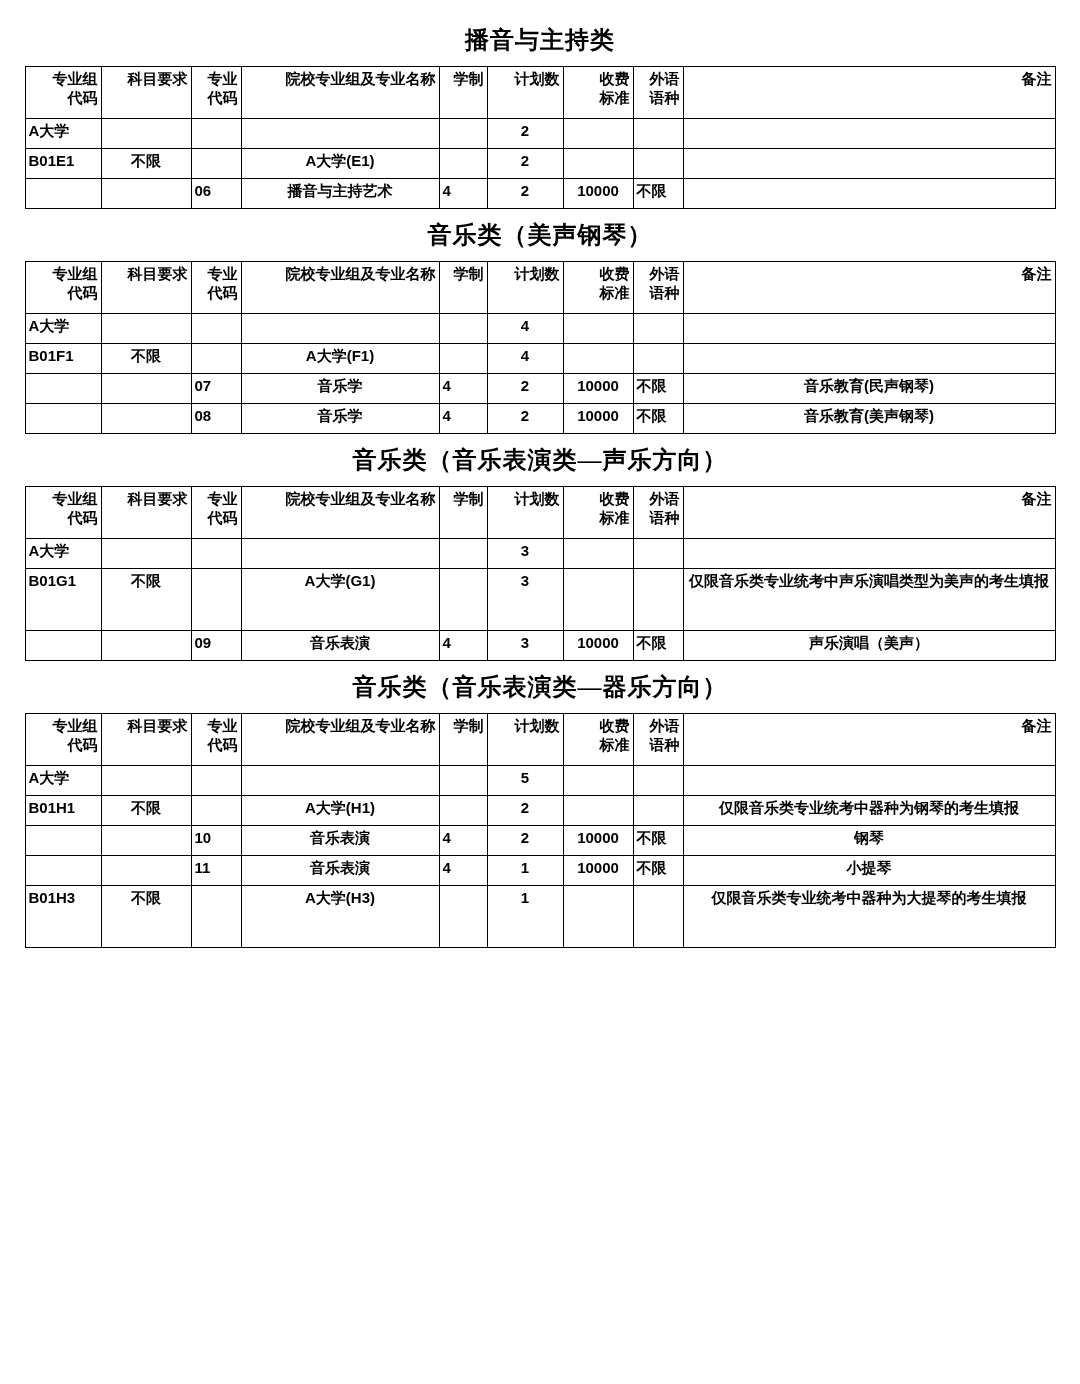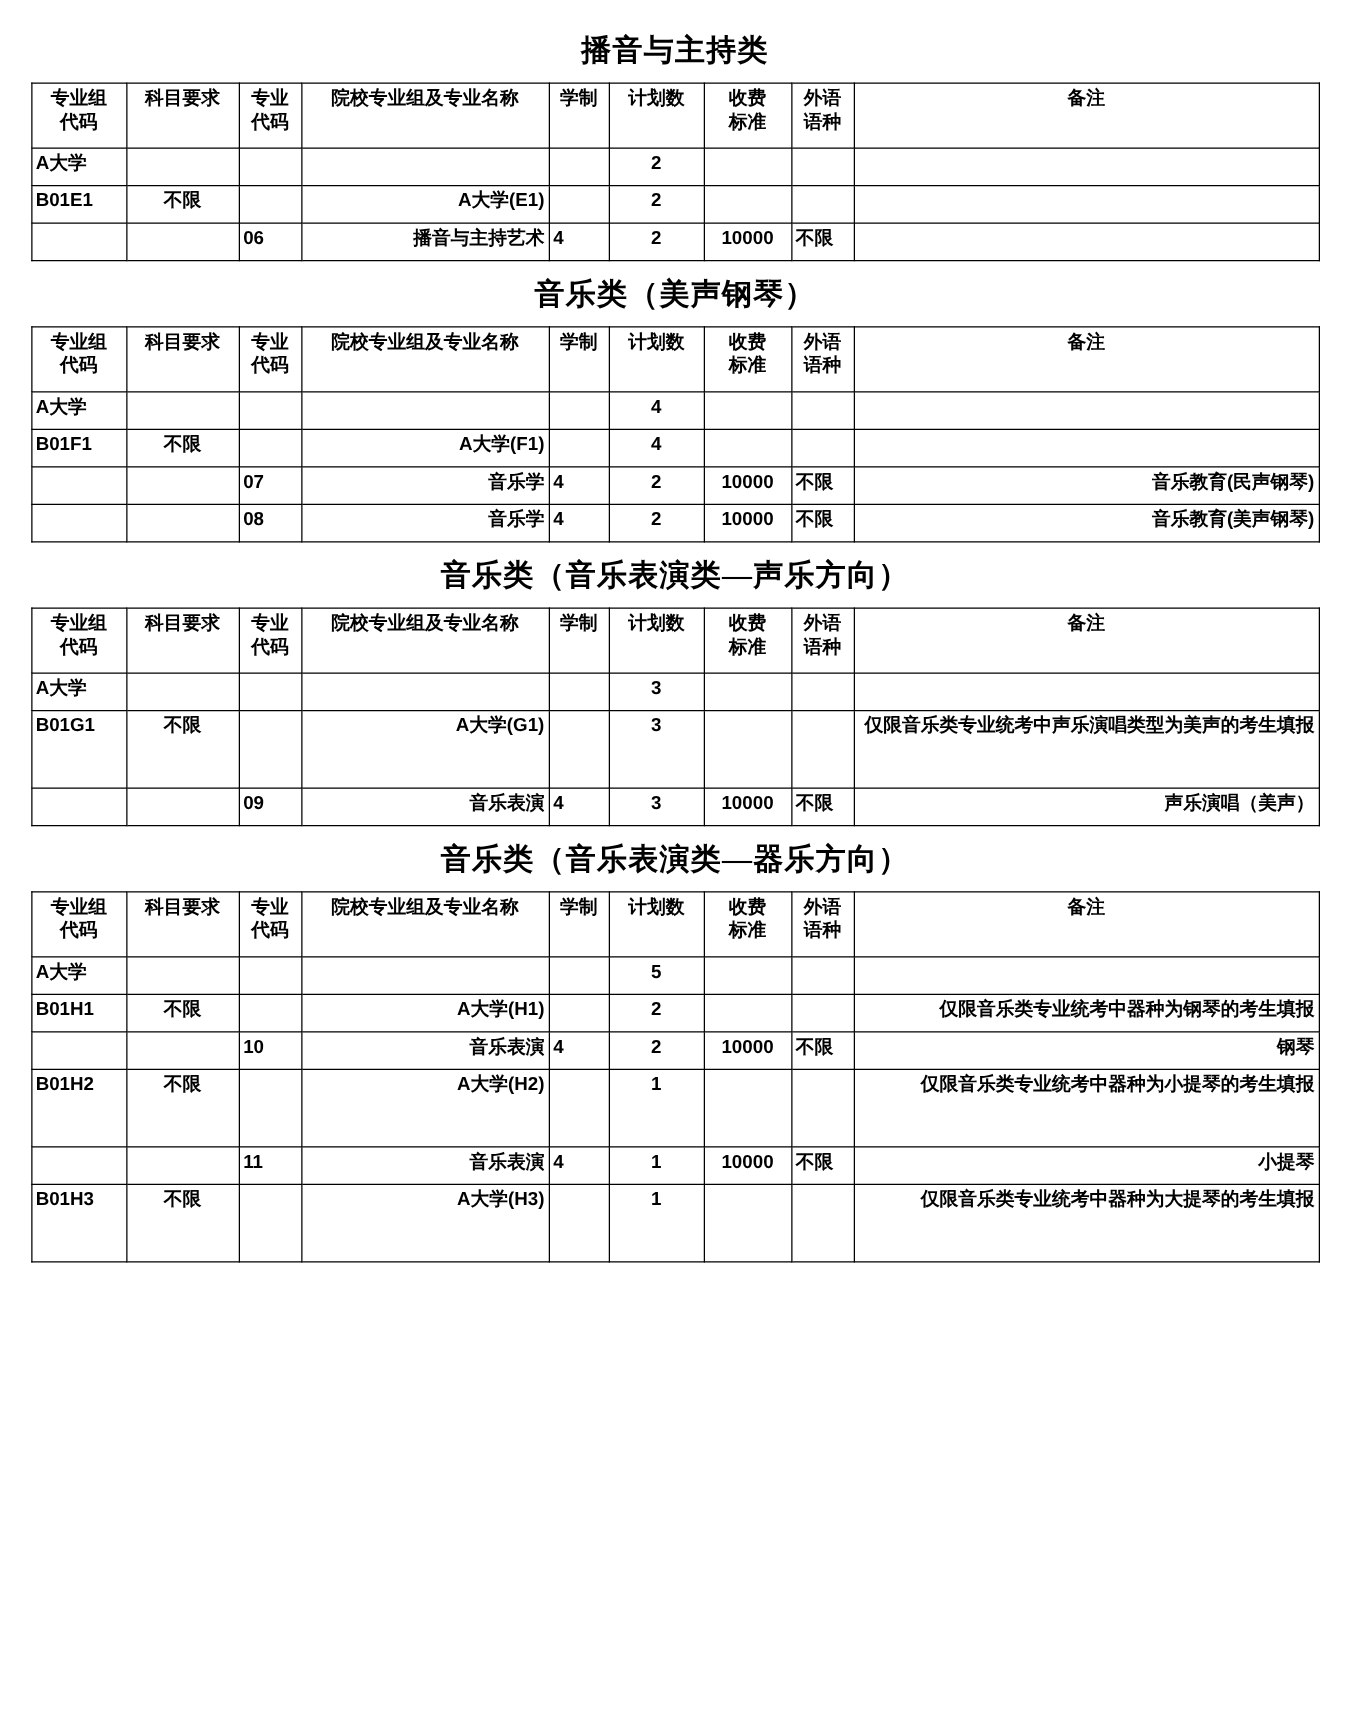--- a/index.html
+++ b/index.html
@@ -36,42 +36,42 @@
   table.plan td, table.plan th {
     border: 1px solid #000000;
     font-size: 15px;
     font-family: "Liberation Sans", sans-serif;
     font-weight: bold;
     padding: 2px 3px;
     vertical-align: top;
     line-height: 1.28;
   }
   thead th {
-    text-align: center;
+    text-align: right;
     vertical-align: middle;
     height: 52px;
     font-size: 16px;
     font-family: "Liberation Serif", "DejaVu Serif", serif;
   }
   
   col.c0 { width: 76px; }
   col.c1 { width: 90px; }
   col.c2 { width: 50px; }
   col.c3 { width: 198px; }
   col.c4 { width: 48px; }
   col.c5 { width: 76px; }
   col.c6 { width: 70px; }
   col.c7 { width: 50px; }
   col.c8 { width: 372px; }
 
   td.c0, td.c2, td.c4 { text-align: left; }
   td.c1 { text-align: center; }
   td.c5, td.c6 { text-align: center; }
   td.c7 { text-align: left; }
-  td.c3, td.c8 { text-align: right; }
+  td.c3, td.c8 { text-align: center; }
   td.left { text-align: left; }
 
   tr.row-h { height: 30px; }
   tr.row-group td { height: 30px; }
   .hdr2 { display:block; }
   .note { white-space: normal; }
 </style>
 </head>
 <body>
 
@@ -385,31 +385,20 @@
           <td class="c0"></td>
           <td class="c1"></td>
           <td class="c2">10</td>
           <td class="c3">音乐表演</td>
           <td class="c4">4</td>
           <td class="c5">2</td>
           <td class="c6">10000</td>
           <td class="c7">不限</td>
           <td class="c8 note">钢琴</td>
         </tr>
-        <tr style="height:62px">
-          <td class="c0">B01H2</td>
-          <td class="c1">不限</td>
-          <td class="c2"></td>
-          <td class="c3">A大学(H2)</td>
-          <td class="c4"></td>
-          <td class="c5">1</td>
-          <td class="c6"></td>
-          <td class="c7"></td>
-          <td class="c8 note">仅限音乐类专业统考中器种为小提琴的考生填报</td>
-        </tr>
         <tr class="row-h">
           <td class="c0"></td>
           <td class="c1"></td>
           <td class="c2">11</td>
           <td class="c3">音乐表演</td>
           <td class="c4">4</td>
           <td class="c5">1</td>
           <td class="c6">10000</td>
           <td class="c7">不限</td>
           <td class="c8 note">小提琴</td>

